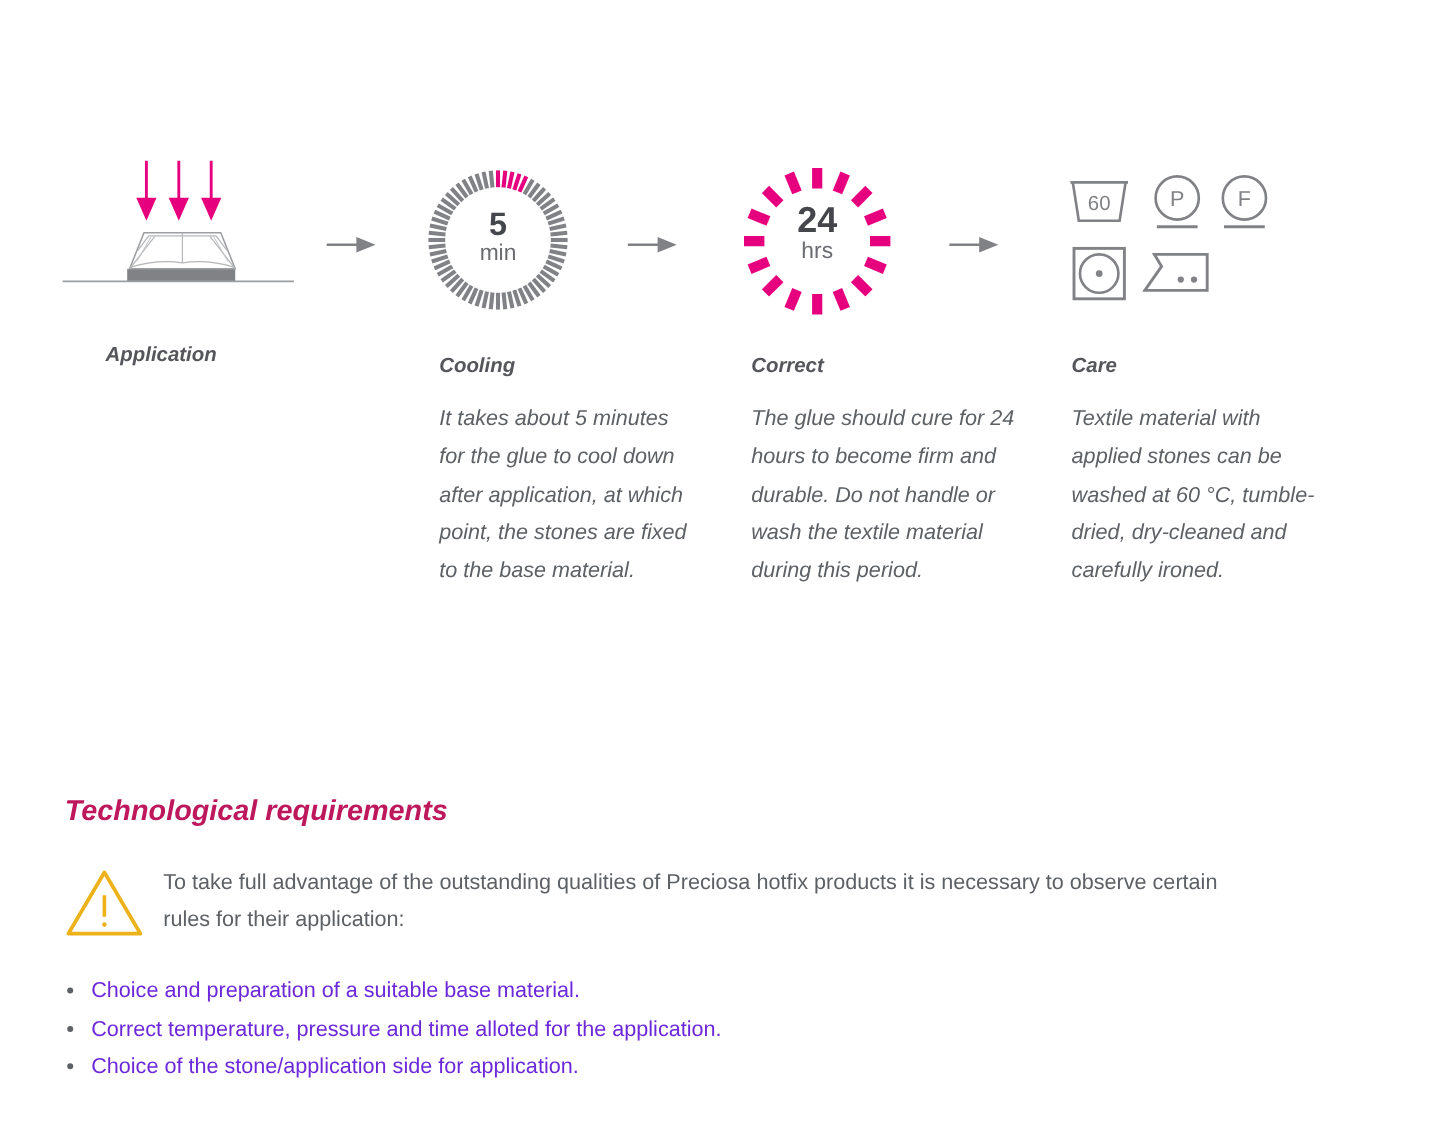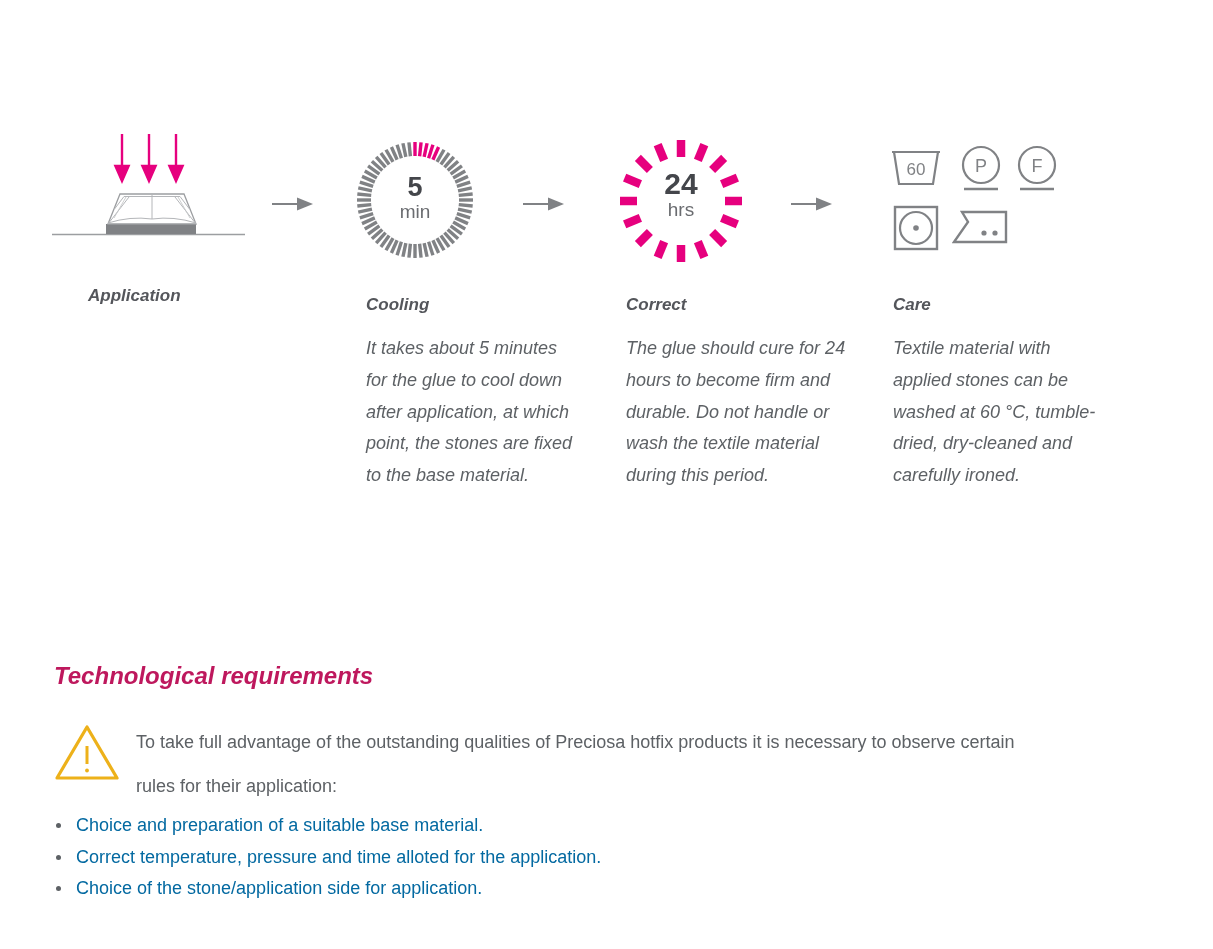--- a/index.html
+++ b/index.html
@@ -80,28 +80,28 @@
 
   
   .warn-block { position: absolute; left: 54px; top: 720px; width: 1000px; height: 70px; }
   .warn-icon { position: absolute; left: 0; top: 4px; width: 66px; height: 58px; }
   .warn-text {
     position: absolute;
     left: 82px; top: 0;
     width: 880px;
     font-size: 18px;
     color: #5d6165;
-    line-height: 44px;
+    line-height: 31px;
   }
 
   .bullets { position: absolute; left: 54px; top: 810px; width: 900px; }
   .bullet-row {
     position: relative;
     font-size: 18px;
-    color: #0369a1;
+    color: #6d28d9;
     line-height: 31.5px;
     padding-left: 22px;
     white-space: nowrap;
   }
   .bullet-dot {
     position: absolute;
     left: 2px; top: 13px;
     width: 5px; height: 5px;
     border-radius: 50%;
     background: #5d6165;

